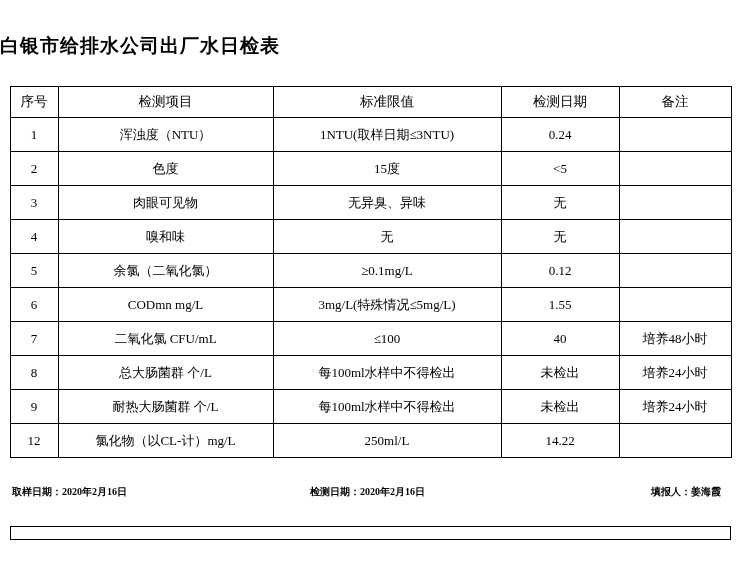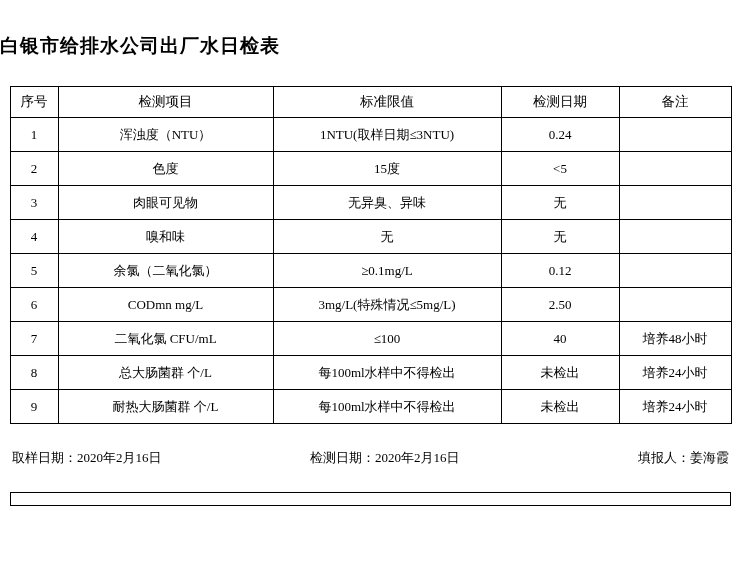--- a/index.html
+++ b/index.html
@@ -53,36 +53,37 @@
   .col-item  { width: 215px; }
   .col-limit { width: 228px; }
   .col-res   { width: 118px; }
   .col-note  { width: 112px; }
 
   .footer {
     position: relative;
     width: 721px;
     margin: 17px auto;
     height: 34px;
-    font-size: 13px;
+    font-size: 10px;
     line-height: 34px;
+    font-weight: bold;
   }
   .footer .f-left {
     position: absolute;
     left: 2px;
     top: 0;
   }
   .footer .f-mid {
     position: absolute;
     left: 300px;
     top: 0;
   }
   .footer .f-right {
     position: absolute;
-    right: 2px;
+    right: 10px;
     top: 0;
   }
   .bottom-strip {
     width: 721px;
     margin: 0 auto;
     border-left: 1px solid #000;
     border-right: 1px solid #000;
     border-bottom: 1px solid #000;
     border-top: 1px solid #000;
     height: 14px;
@@ -147,21 +148,21 @@
         <td>5</td>
         <td>余氯（二氧化氯）</td>
         <td>≥0.1mg/L</td>
         <td>0.12</td>
         <td></td>
       </tr>
       <tr>
         <td>6</td>
         <td>CODmn mg/L</td>
         <td>3mg/L(特殊情况≤5mg/L)</td>
-        <td>2.50</td>
+        <td>1.55</td>
         <td></td>
       </tr>
       <tr>
         <td>7</td>
         <td>二氧化氯   CFU/mL</td>
         <td>≤100</td>
         <td>40</td>
         <td>培养48小时</td>
       </tr>
       <tr>
@@ -171,20 +172,27 @@
         <td>未检出</td>
         <td>培养24小时</td>
       </tr>
       <tr>
         <td>9</td>
         <td>耐热大肠菌群 个/L</td>
         <td>每100ml水样中不得检出</td>
         <td>未检出</td>
         <td>培养24小时</td>
       </tr>
+      <tr>
+        <td>12</td>
+        <td>氯化物（以CL-计）mg/L</td>
+        <td>250ml/L</td>
+        <td>14.22</td>
+        <td></td>
+      </tr>
     </tbody>
   </table>
 
   <div class="footer">
     <span class="f-left">取样日期：2020年2月16日</span>
     <span class="f-mid">检测日期：2020年2月16日</span>
     <span class="f-right">填报人：姜海霞</span>
   </div>
 
   <div class="bottom-strip">

